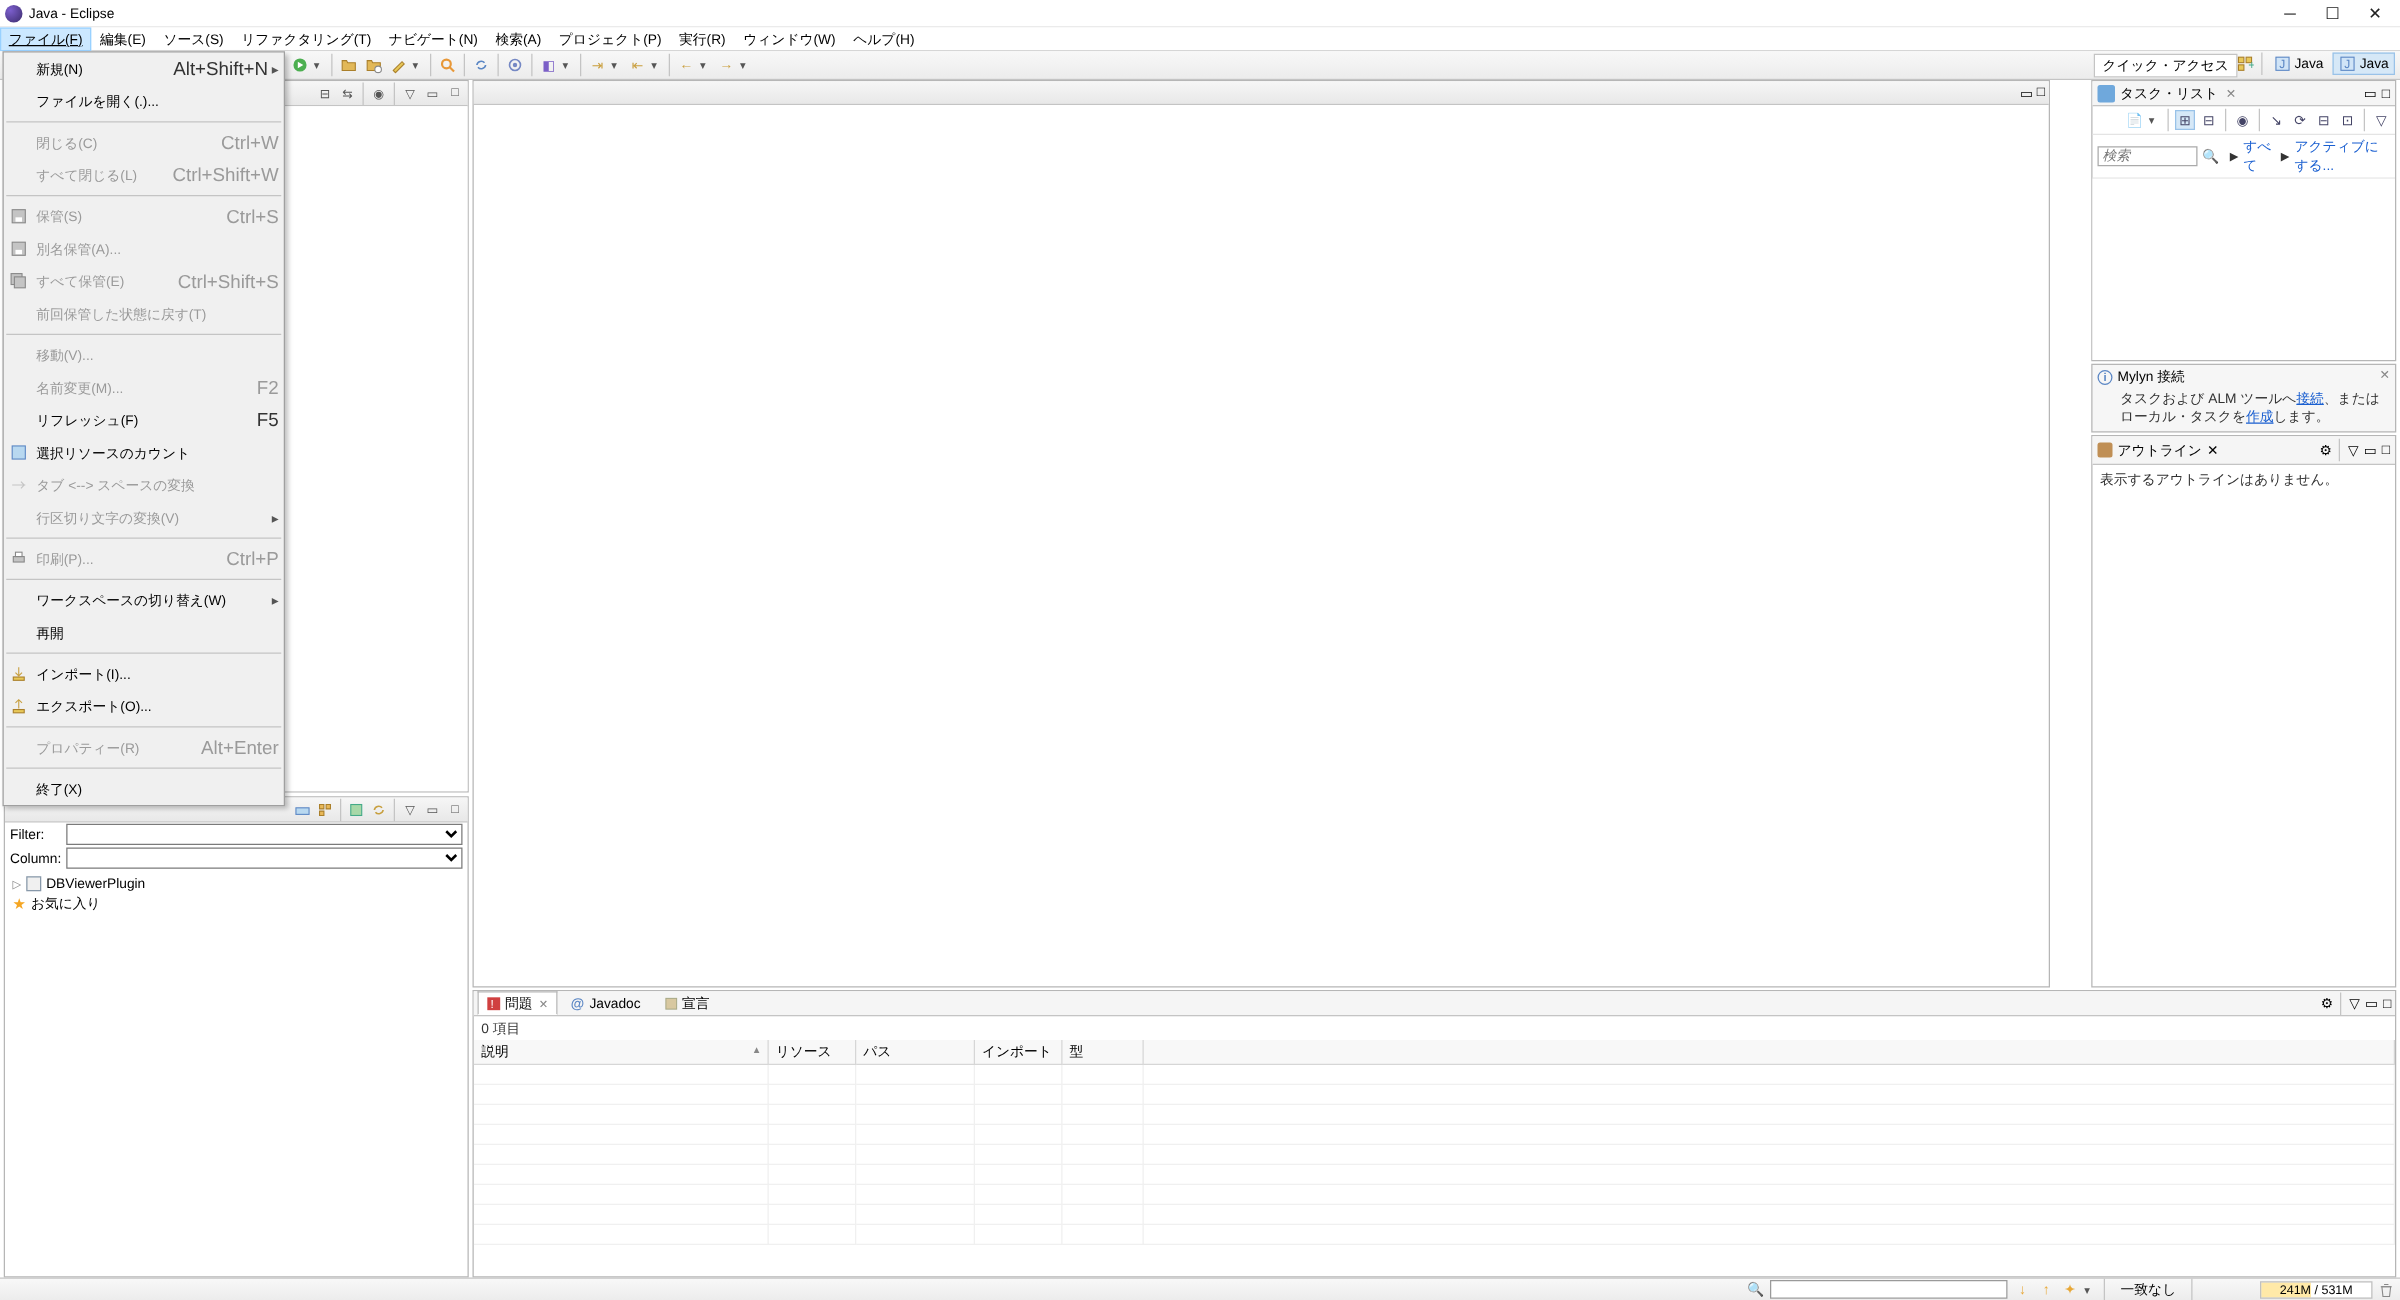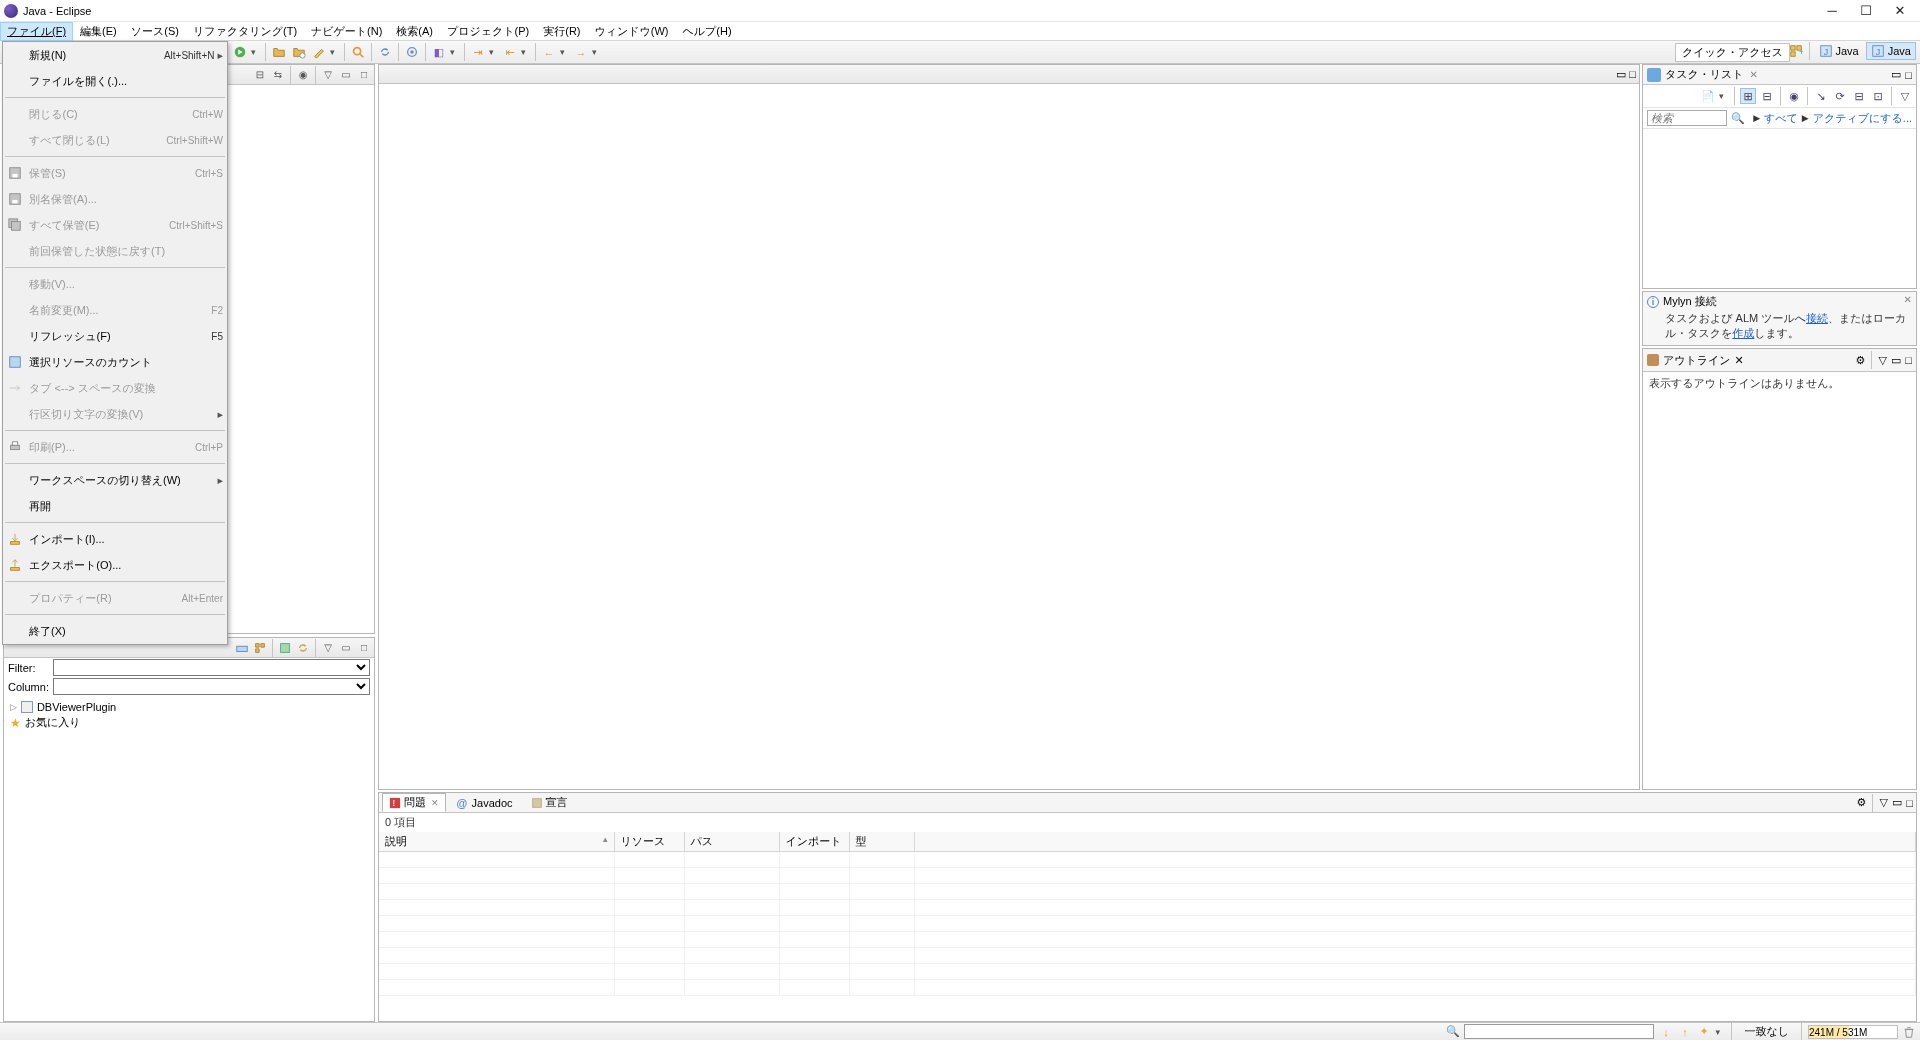--- a/index.html
+++ b/index.html
@@ -22,21 +22,21 @@
 .persp { position:absolute; right:4px; top:1px; display:flex; gap:2px; align-items:center; }
 .persp .pbtn { border:1px solid transparent; padding:1px 4px; display:flex; align-items:center; gap:3px; cursor:default; }
 .persp .pbtn.active { border:1px solid #99c2e8; background:#d6e8f7; }
 .persp .picon { width:14px; height:14px; display:inline-block; }
 
 .dropdown { position:absolute; left:2px; top:41px; width:226px; background:#f0f0f0; border:1px solid #a0a0a0; box-shadow:2px 2px 4px rgba(0,0,0,.25); z-index:1000; }
 .dropdown .row { display:flex; align-items:center; height:18px; padding:13px 4px; cursor:default; position:relative; }
 .dropdown .row.disabled { color:#9a9a9a; }
 .dropdown .micon { width:16px; height:16px; margin-right:6px; flex:none; display:flex; align-items:center; justify-content:center; }
 .dropdown .mlabel { flex:1; }
-.dropdown .mkey { color:#333; font-size:10px; }
+.dropdown .mkey { color:#333; font-size:15px; }
 .dropdown .row.disabled .mkey { color:#9a9a9a; }
 .dropdown .sub { color:#555; margin-left:3px; }
 .dropdown .msep { height:1px; background:#c4c4c4; margin:3px 2px; }
 
 .workspace { position:absolute; left:0; top:64px; right:0; bottom:18px; }
 .leftcol { position:absolute; left:3px; top:0; width:372px; bottom:0; display:flex; flex-direction:column; gap:3px; }
 .view { background:#fff; border:1px solid #b6b6b6; display:flex; flex-direction:column; }
 .view-hdr { height:20px; background:linear-gradient(#f6f6f6,#e8e8e8); border-bottom:1px solid #c4c4c4; display:flex; align-items:center; justify-content:flex-end; padding:0 2px; gap:2px; }
 .view-hdr .vbtn { width:16px; height:16px; display:flex; align-items:center; justify-content:center; cursor:default; color:#555; font-size:10px; }
 .view-body { flex:1; background:#fff; }
@@ -48,21 +48,21 @@
 .dbview .frow select { flex:1; height:17px; border:1px solid #7a7a7a; background:#fff; }
 .dbtree { padding:4px 6px; }
 .dbtree .node { display:flex; align-items:center; gap:4px; padding:1px 0; }
 .dbtree .star { color:#f5a623; font-size:12px; }
 .dbtree .dbi { width:12px; height:12px; border:1px solid #8899aa; background:#f0f0f0; }
 
 .centercol { position:absolute; left:378px; top:0; right:280px; bottom:232px; }
 .editor { height:100%; border:1px solid #b6b6b6; background:#fff; }
 .editor .ehead { height:19px; background:linear-gradient(#f6f6f6,#e8e8e8); border-bottom:1px solid #c4c4c4; display:flex; justify-content:flex-end; align-items:center; padding:0 3px; gap:3px; }
 
-.rightcol { position:absolute; right:3px; top:0; width:275px; bottom:232px; display:flex; flex-direction:column; gap:2px; }
+.rightcol { position:absolute; right:3px; top:0; width:244px; bottom:232px; display:flex; flex-direction:column; gap:2px; }
 .taskview { flex:0 0 225px; }
 .tasktab { display:flex; align-items:center; padding:2px 4px; gap:4px; background:#f5f5f5; border-bottom:1px solid #c4c4c4; }
 .tasktab .ticn { width:14px; height:14px; background:#6fa8dc; border-radius:2px; }
 .tasktab .tclose { color:#888; font-size:10px; margin-left:2px; }
 .tasktab .tsp { flex:1; }
 .tasktbar { padding:2px 3px; display:flex; gap:3px; align-items:center; border-bottom:1px solid #e4e4e4; justify-content:flex-end; }
 .tasktbar .tb { width:16px; height:16px; display:flex; align-items:center; justify-content:center; color:#446; }
 .tasksearch { display:flex; align-items:center; gap:4px; padding:2px 4px; border-bottom:1px solid #e4e4e4; }
 .tasksearch input { width:80px; height:16px; border:1px solid #aaa; padding:0 3px; font-style:italic; color:#888; }
 .tasksearch .mag { color:#888; }
@@ -90,21 +90,21 @@
 .btable { flex:1; overflow:auto; }
 .btable table { width:100%; border-collapse:collapse; }
 .btable th { text-align:left; font-weight:normal; padding:2px 6px; border-right:1px solid #d6d6d6; border-bottom:1px solid #d6d6d6; background:#f8f8f8; height:17px; }
 .btable th .sort { float:right; color:#888; font-size:9px; }
 .btable td { height:16px; border-bottom:1px solid #f0f0f0; border-right:1px solid #f0f0f0; }
 
 .statusbar { position:absolute; left:0; right:0; bottom:0; height:18px; background:linear-gradient(#f8f8f8,#ececec); border-top:1px solid #c4c4c4; display:flex; align-items:center; justify-content:flex-end; padding:0 4px; gap:4px; }
 .statusbar .sfield { width:190px; height:15px; border:1px solid #9a9a9a; background:#fff; }
 .statusbar .sbtn { width:15px; height:15px; display:flex; align-items:center; justify-content:center; }
 .statusbar .stxt { padding:0 6px; }
-.statusbar .heap { width:90px; height:14px; border:1px solid #c0c0c0; background:linear-gradient(to right,#ffe9a8 0%,#ffe9a8 45%,#fff 45%,#fff 100%); text-align:left; font-size:10px; line-height:13px; }
+.statusbar .heap { width:90px; height:14px; border:1px solid #c0c0c0; background:linear-gradient(to right,#ffe9a8 0%,#ffe9a8 45%,#fff 45%,#fff 100%); text-align:center; font-size:10px; line-height:13px;margin-left:48px; }
 .statusbar .trash { width:14px; height:14px; }
 </style>
 </head>
 <body>
 
 <div class="titlebar">
   <span class="app-icon"></span>
   <span class="title">Java - Eclipse</span>
   <div class="win-btns">
     <span class="win-btn">─</span>

